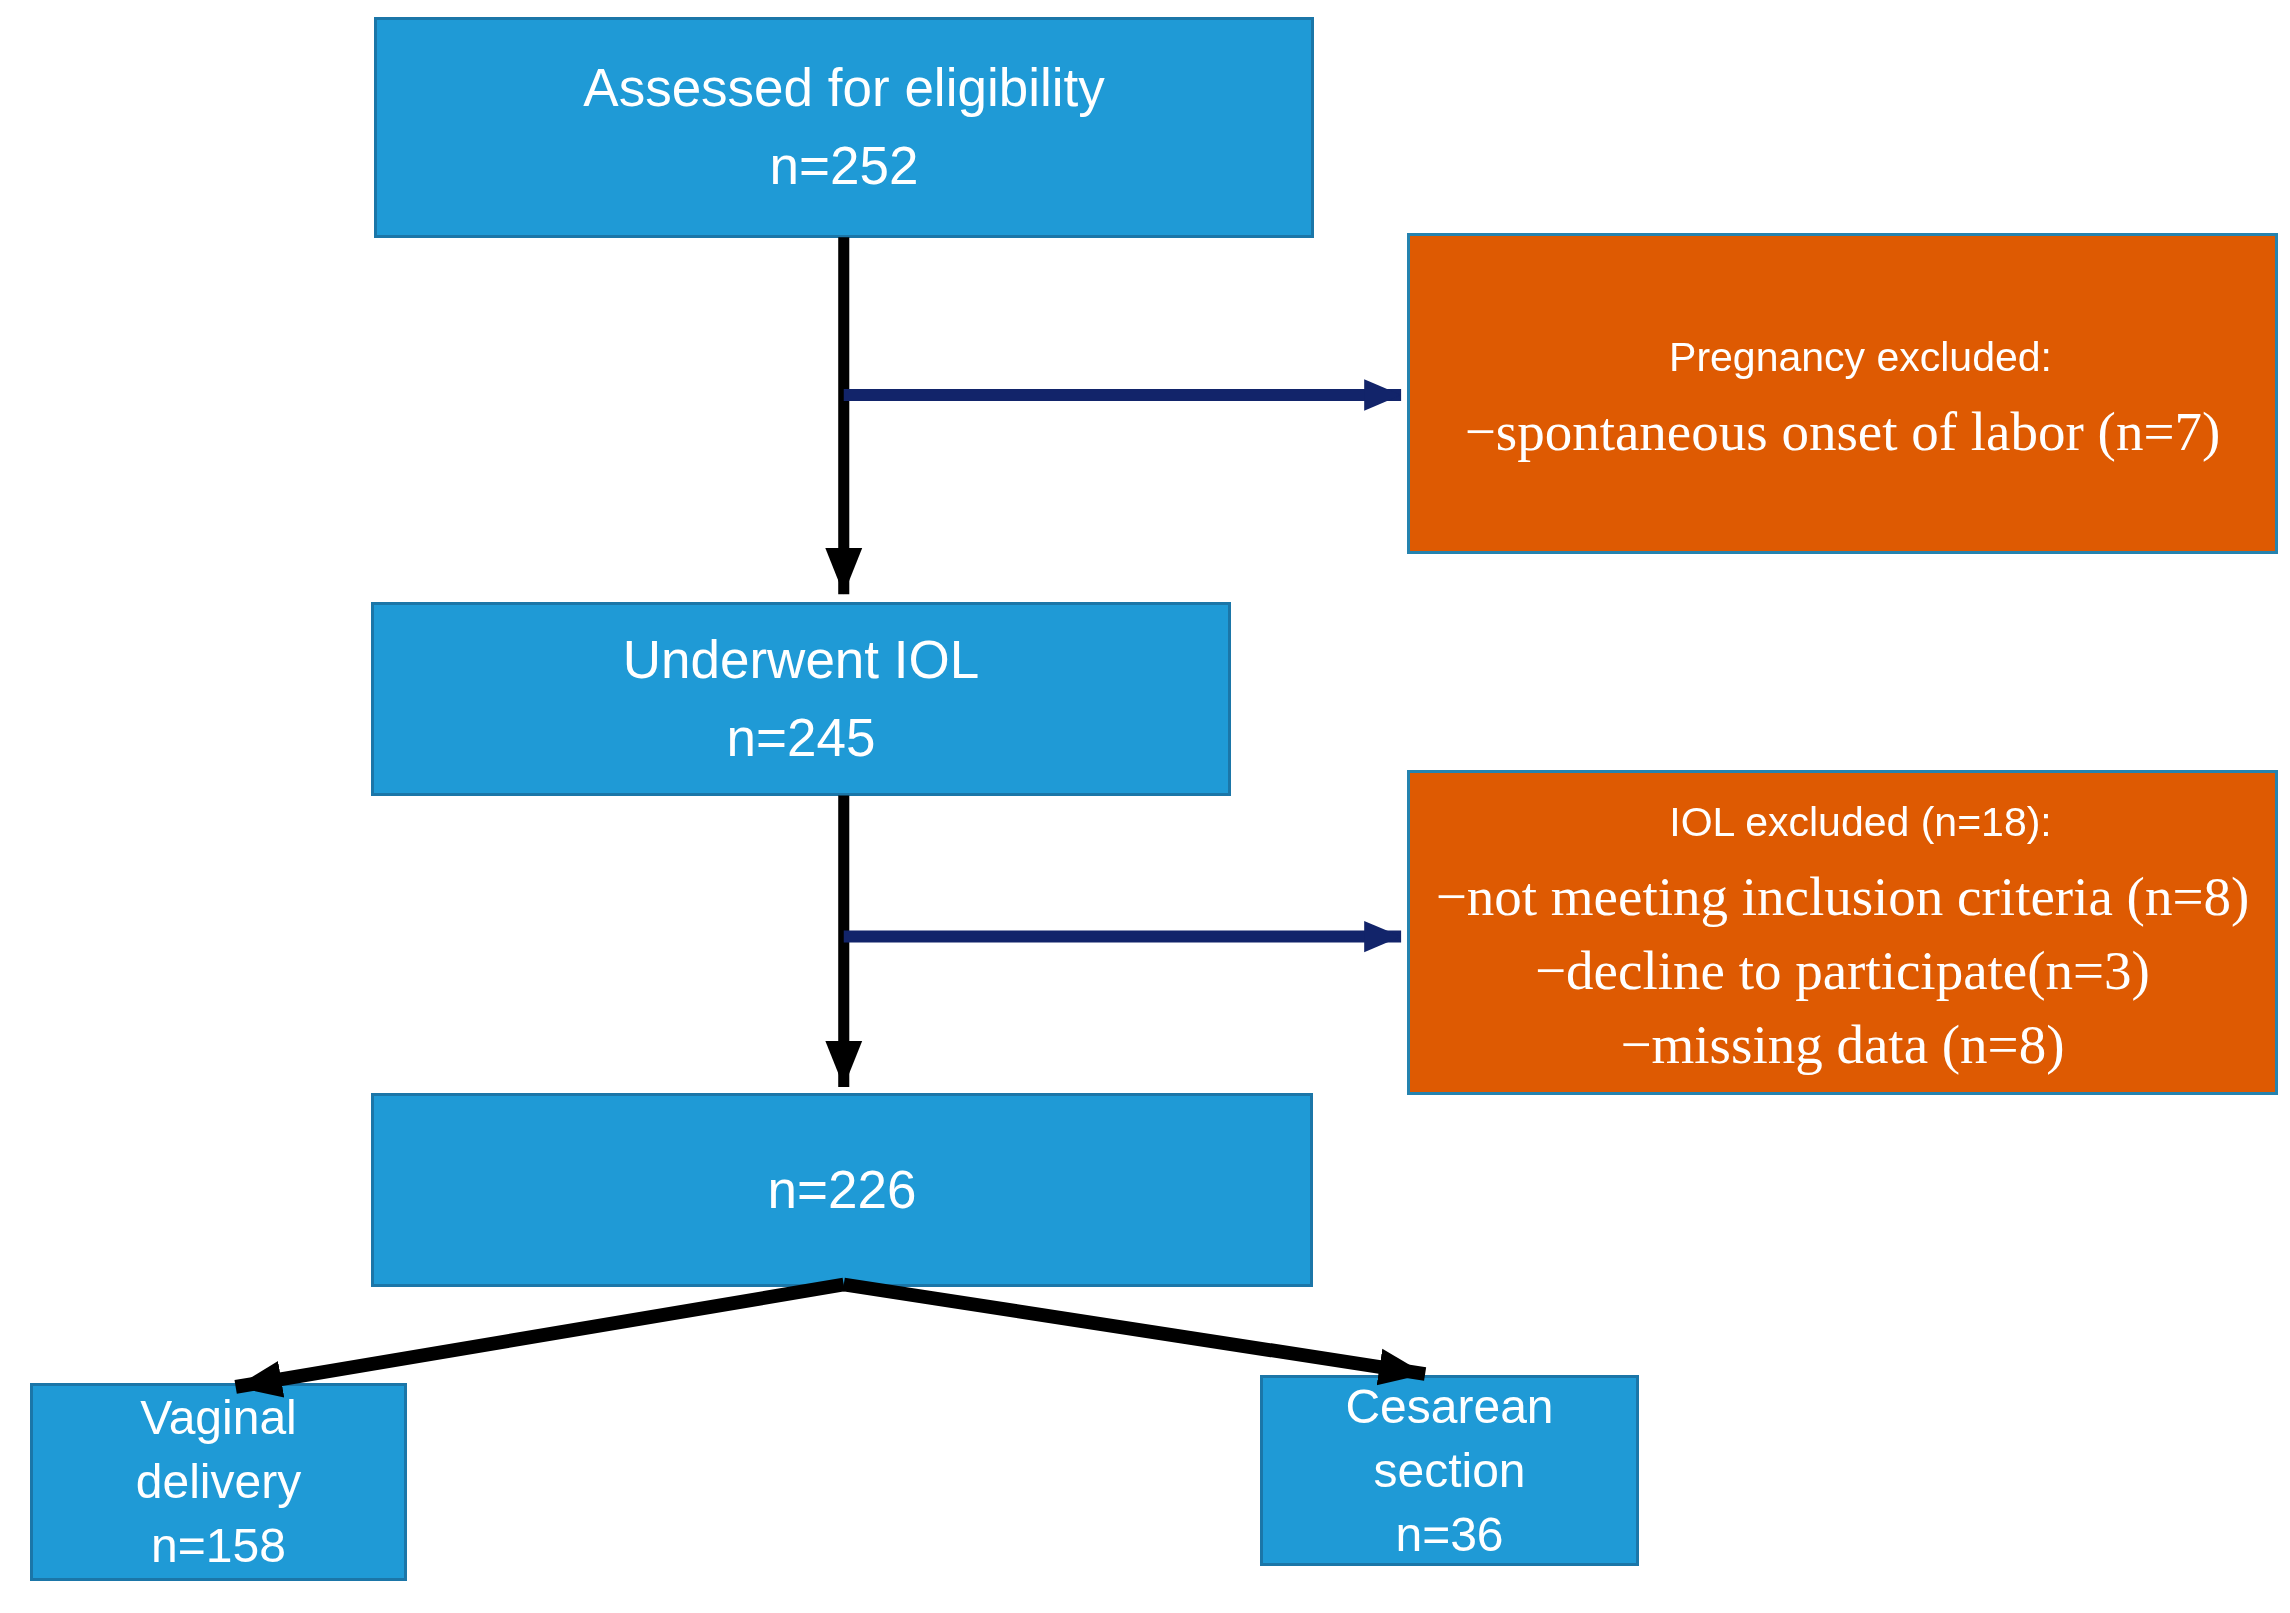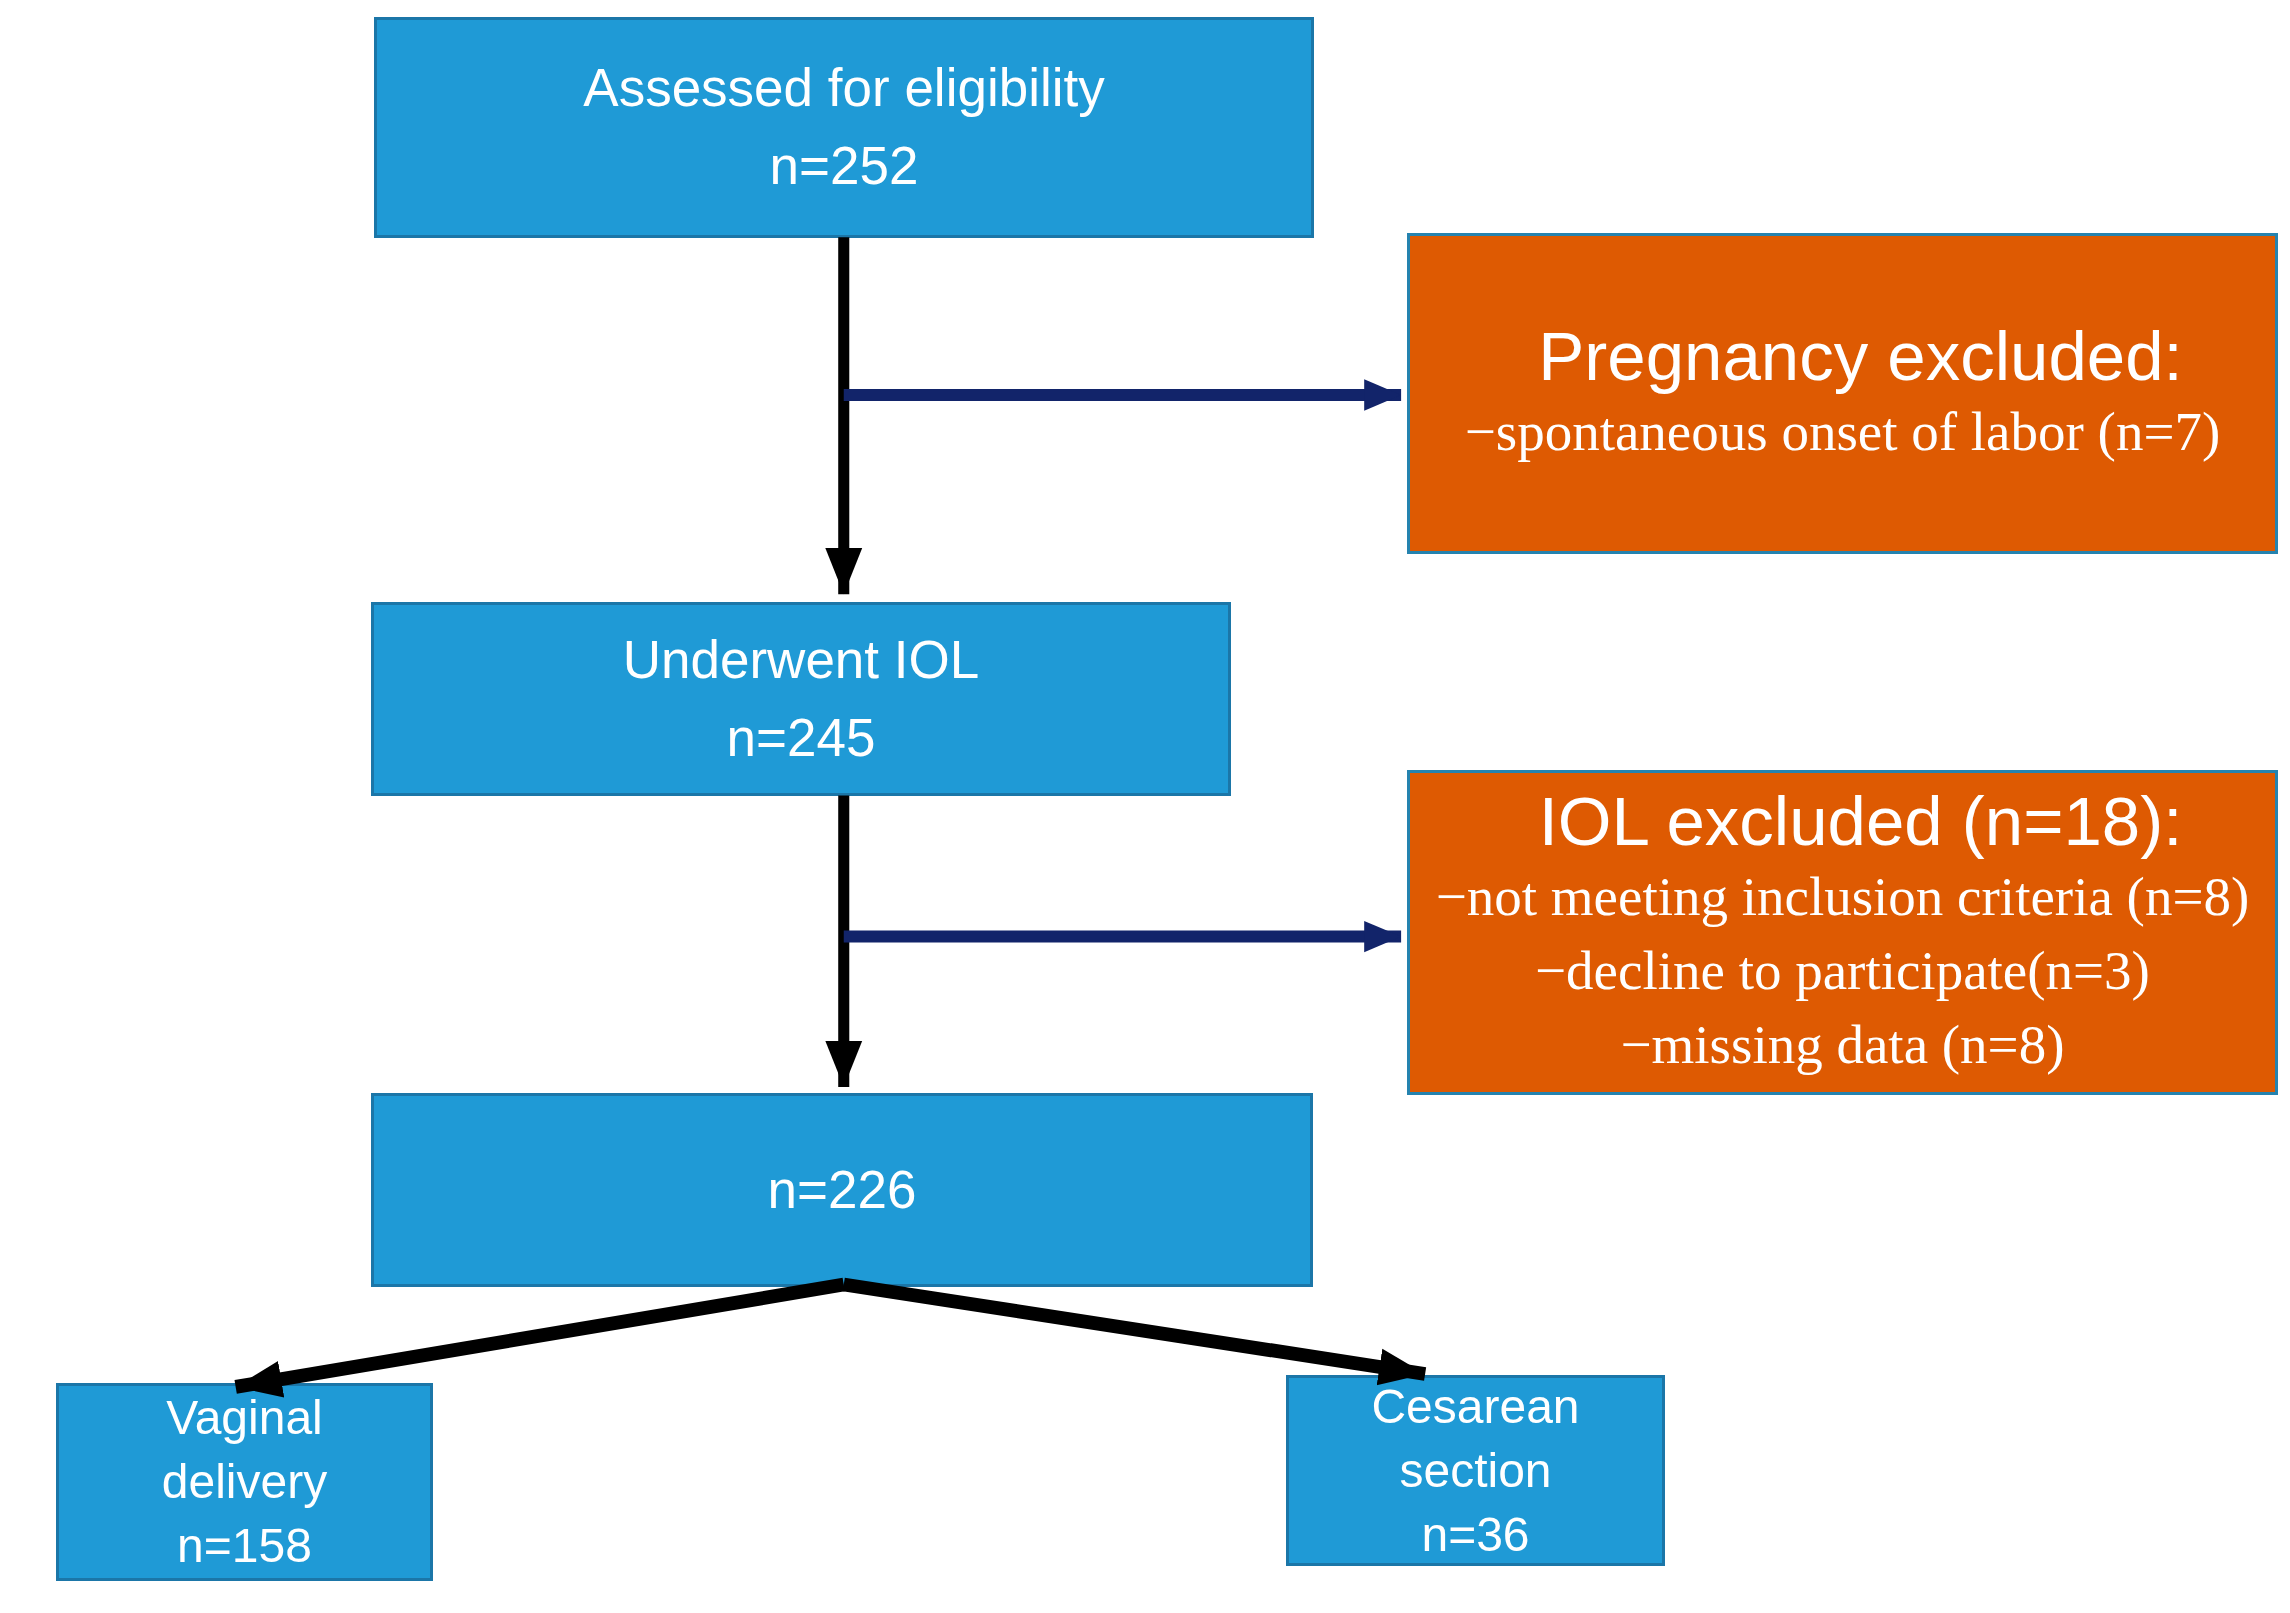--- a/index.html
+++ b/index.html
@@ -45,24 +45,23 @@
   .box span { display: block; }
 
   .main-line {
     font-size: 53px;
     line-height: 78px;
     align-items: center;
   }
   .bottom-line {
     font-size: 48px;
     line-height: 64px;
-    margin-left: 26px;
   }
   .orange-head {
-    font-size: 69px;
+    font-size: 41px;
     line-height: 76px;
     margin-left: 36px;
   }
   .orange-serif {
     font-family: "Liberation Serif", serif;
     font-size: 55px;
     line-height: 74px;
   }
 
   #box-assessed   { left: 374px;  top: 16.6px;   width: 940px; height: 221px; }

